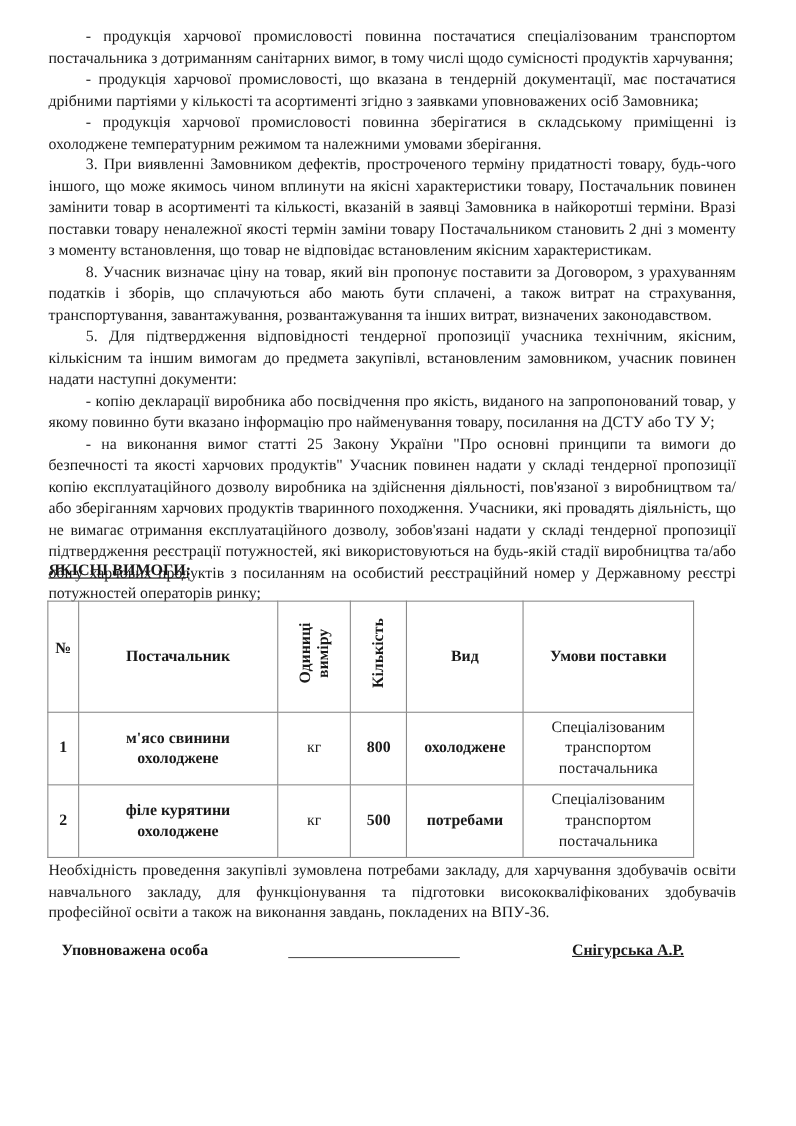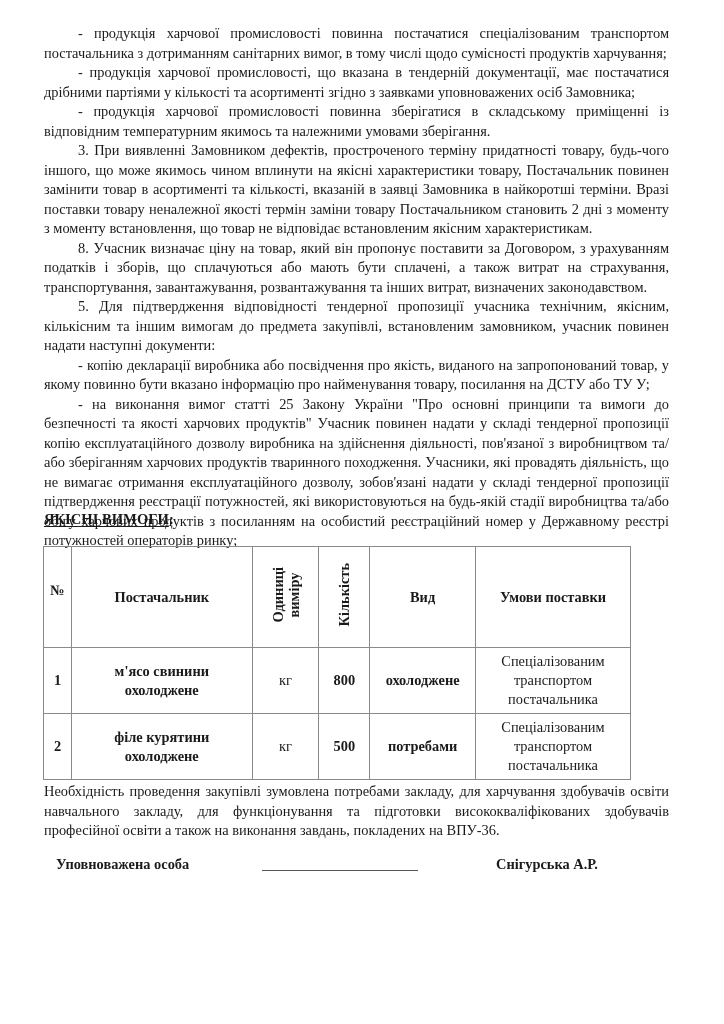--- a/index.html
+++ b/index.html
@@ -31,29 +31,29 @@
   .vert {
     display: inline-block; writing-mode: vertical-rl; transform: rotate(180deg);
     font-weight: bold; white-space: pre-line; line-height: 16px;
   }
   .b { font-weight: bold; }
   .footer-par { position: absolute; left: 44px; top: 782px; width: 625px; }
   .footer-par p { text-indent: 0; }
   .sign-row { position: absolute; left: 44px; top: 856px; width: 625px; height: 22px; font-size: 14.4px; font-weight: bold; }
   .sign-role { position: absolute; left: 12px; top: 0; }
   .sign-line { position: absolute; left: 218px; top: 14px; width: 156px; border-bottom: 1.3px solid #555; }
-  .sign-name { position: absolute; left: 452px; top: 0; }
+  .sign-name { position: absolute; left: 476px; top: 0; text-decoration: underline; }
 </style>
 </head>
 <body>
 
 <div class="page">
   <p>- продукція харчової промисловості повинна постачатися спеціалізованим транспортом постачальника з дотриманням санітарних вимог, в тому числі щодо сумісності продуктів харчування;</p>
   <p>- продукція харчової промисловості, що вказана в тендерній документації, має постачатися дрібними партіями у кількості та асортименті згідно з заявками уповноважених осіб Замовника;</p>
-  <p>- продукція харчової промисловості повинна зберігатися в складському приміщенні із відповідним  температурним якимось та належними умовами зберігання.</p>
+  <p>- продукція харчової промисловості повинна зберігатися в складському приміщенні із охолоджене  температурним режимом та належними умовами зберігання.</p>
   <p>3. При виявленні Замовником дефектів, простроченого терміну придатності товару, будь-чого іншого, що може якимось чином вплинути на якісні характеристики товару, Постачальник повинен замінити товар в асортименті та кількості, вказаній в заявці Замовника в найкоротші терміни. Вразі поставки товару неналежної якості термін заміни товару Постачальником становить 2 дні з моменту з моменту встановлення, що товар не відповідає встановленим якісним характеристикам.</p>
   <p>8. Учасник визначає ціну на товар, який він пропонує поставити за Договором, з урахуванням податків і зборів, що сплачуються або мають бути сплачені, а також витрат на страхування, транспортування, завантажування, розвантажування та інших витрат, визначених законодавством.</p>
   <p>5. Для підтвердження відповідності тендерної пропозиції учасника технічним, якісним, кількісним та іншим вимогам до предмета закупівлі, встановленим замовником, учасник повинен надати наступні документи:</p>
   <p>- копію декларації виробника або посвідчення про якість, виданого на запропонований товар, у якому повинно бути вказано інформацію про найменування товару, посилання на ДСТУ або ТУ У;</p>
   <p>- на виконання вимог статті 25 Закону України "Про основні принципи та вимоги до безпечності та якості харчових продуктів" Учасник повинен надати у складі тендерної пропозиції копію експлуатаційного дозволу виробника на здійснення діяльності, пов'язаної з виробництвом та/або зберіганням харчових продуктів тваринного походження. Учасники, які провадять діяльність, що не вимагає отримання експлуатаційного дозволу, зобов'язані надати у складі тендерної пропозиції підтвердження реєстрації потужностей, які використовуються на будь-якій стадії виробництва та/або обігу харчових продуктів з посиланням на особистий реєстраційний номер у Державному реєстрі потужностей операторів ринку;</p>
 </div>
 
 <div class="heading"><u>ЯКІСНІ ВИМОГИ</u><span>:</span></div>
 
 <table class="req">

